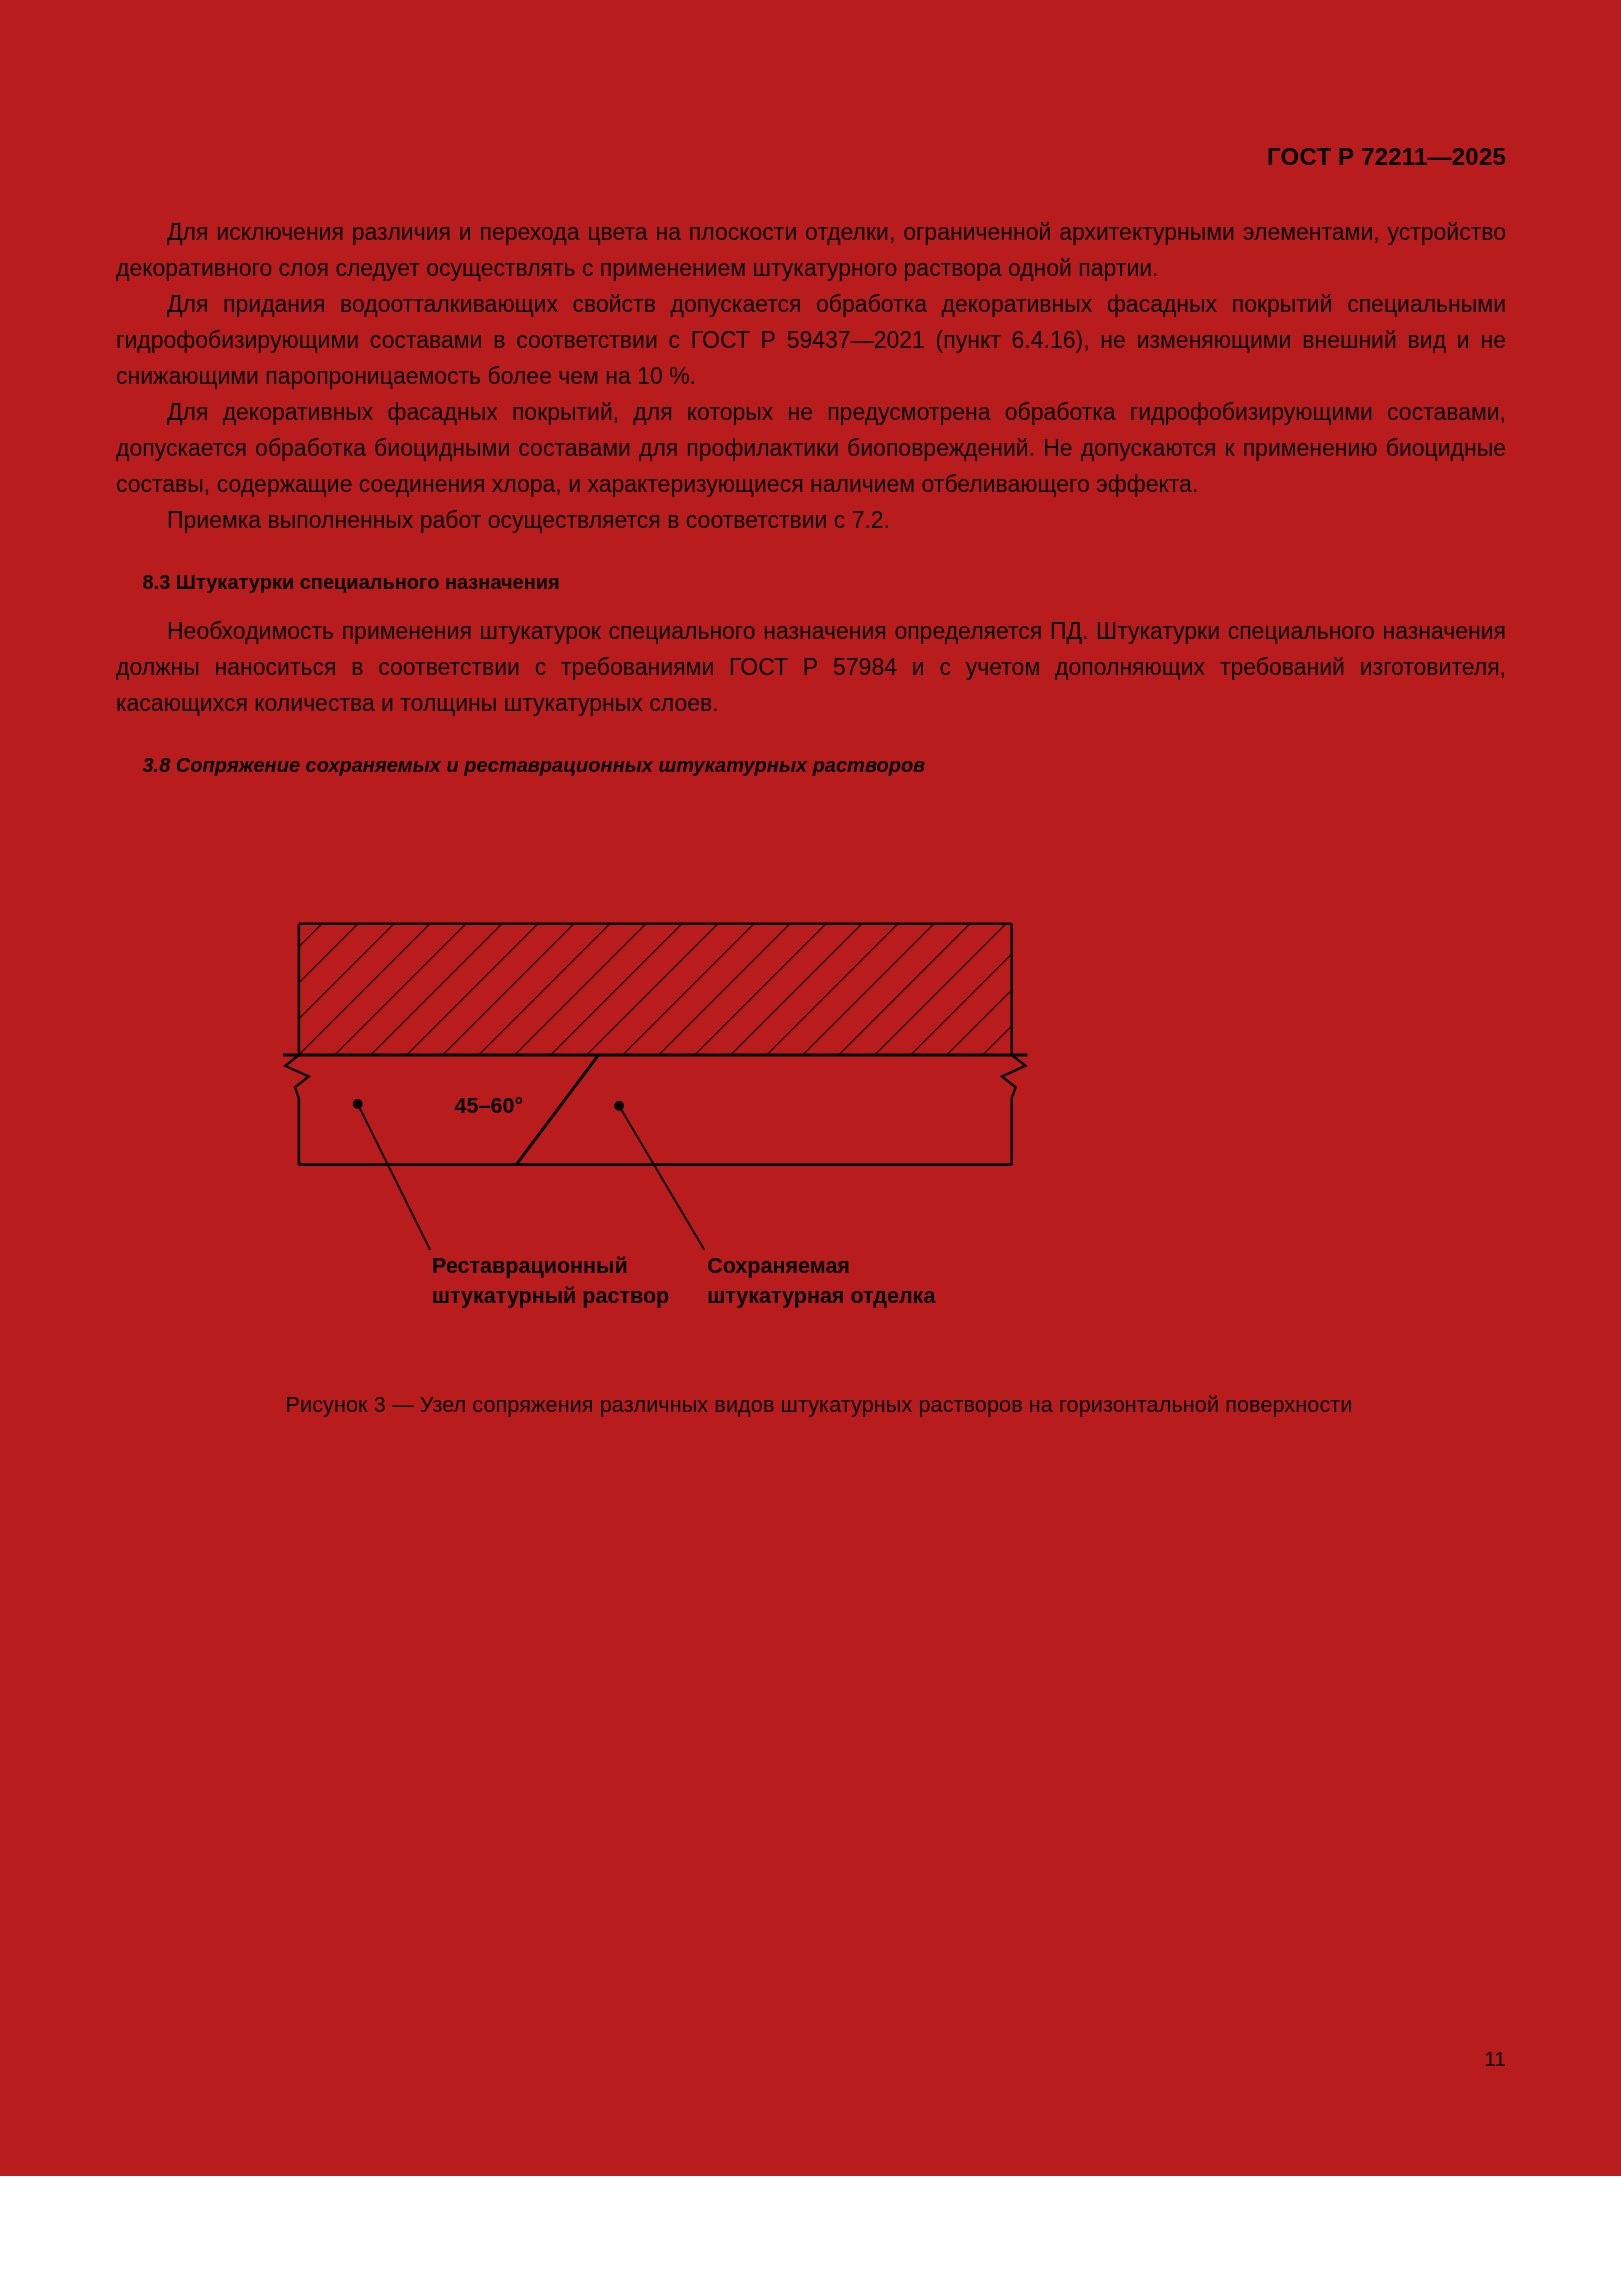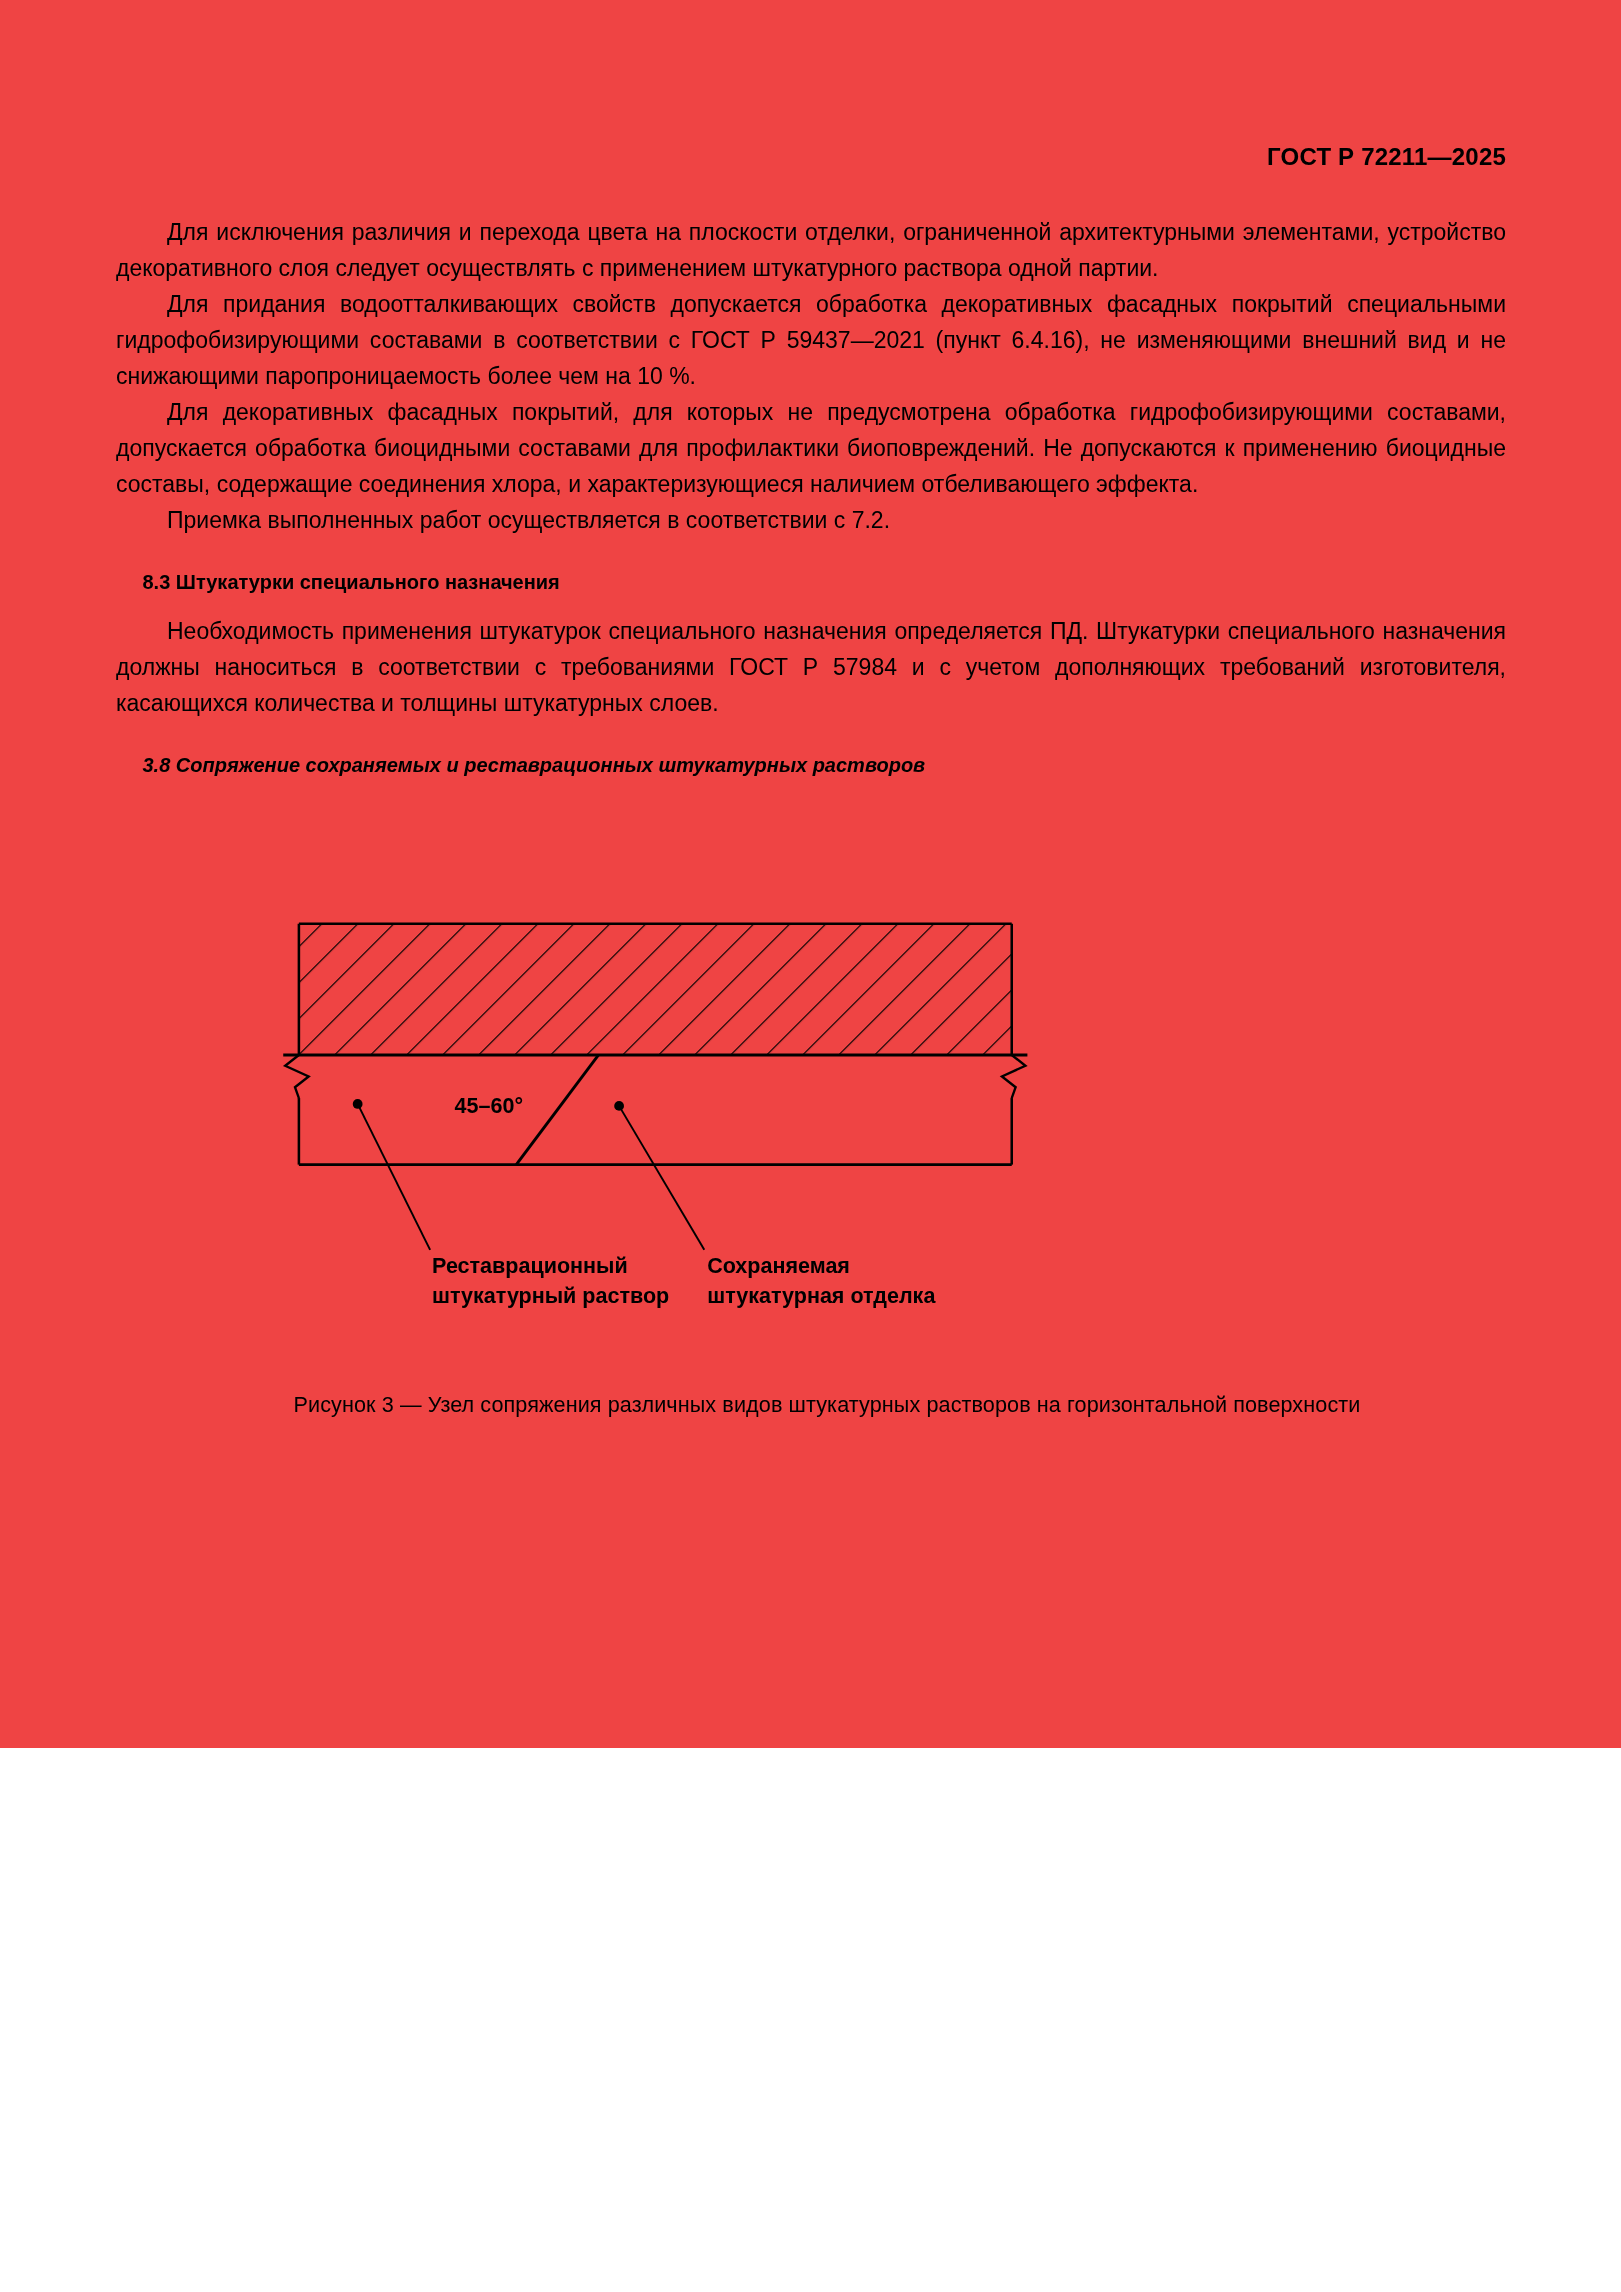--- a/index.html
+++ b/index.html
@@ -7,22 +7,22 @@
     padding: 0;
     background: #ffffff;
   }
   body {
     font-family: "Liberation Sans", sans-serif;
     color: #000000;
   }
   .page {
     position: relative;
     width: 1621px;
-    height: 1748px;
-    background: #ef4444;
+    height: 2176px;
+    background: #b91c1c;
     overflow: hidden;
     box-sizing: border-box;
     padding-left: 48px;
   }
   .content {
     position: absolute;
     left: 116px;
     top: 0;
     width: 1390px;
     height: 2293px;
@@ -70,21 +70,21 @@
     left: 0;
     top: 912px;
     width: 1390px;
   }
   .fig-svg-holder {
     width: 1390px;
     display: block;
   }
   .fig-caption {
     position: absolute;
-    left: 16px;
+    left: 8px;
     top: 1392px;
     width: 1390px;
     text-align: center;
     font-size: 21.6px;
     letter-spacing: 0.1px;
   }
   .page-number {
     position: absolute;
     right: 0;
     top: 2047px;

